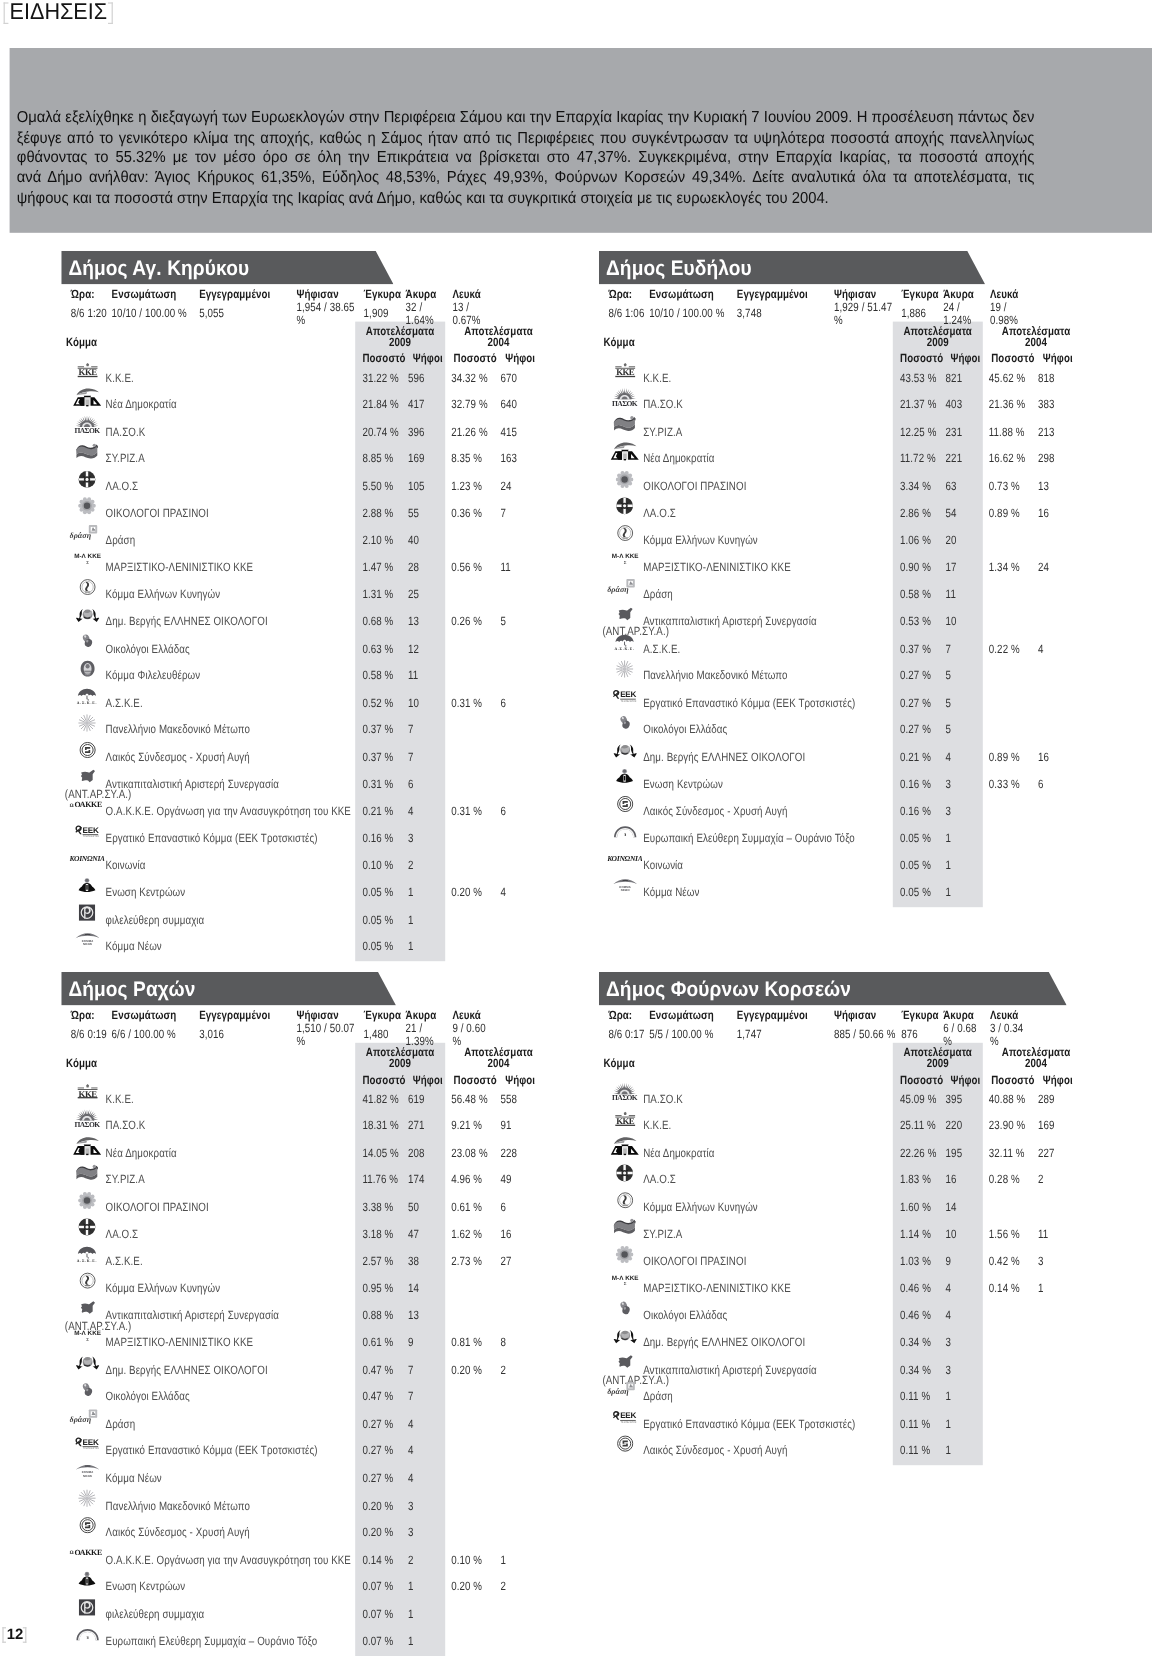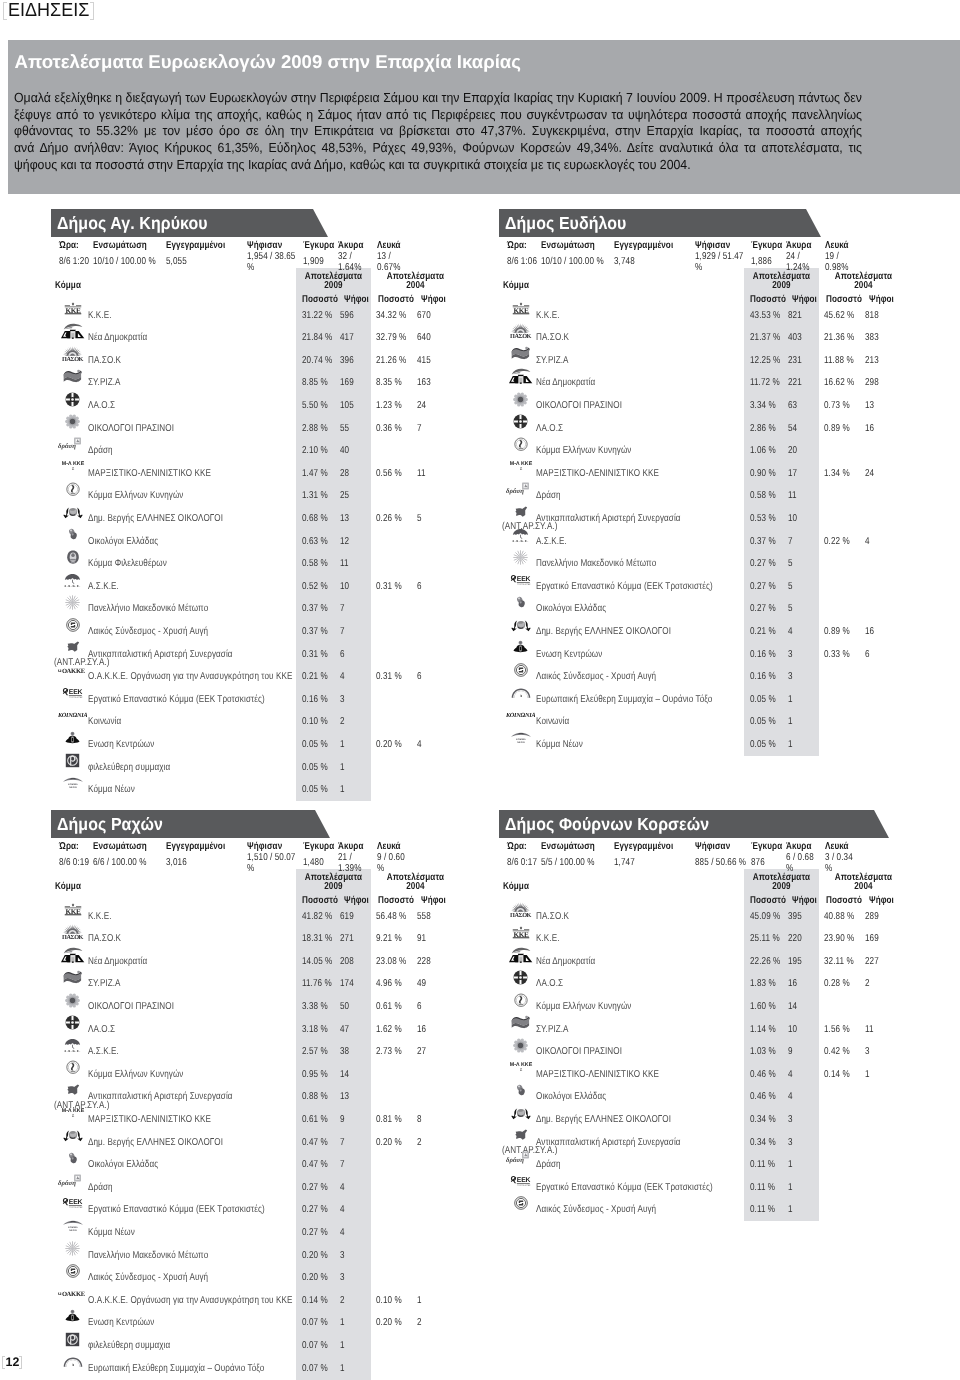--- a/index.html
+++ b/index.html
@@ -45,21 +45,20 @@
 </head>
 <body>
 
 <div class="page">
   <div class="tab">
       <span class="tab-bracket-l"></span>
       <span class="tab-bracket-r"></span>
       <span class="tab-label">ΕΙΔΗΣΕΙΣ</span>
     </div>
   <div class="intro">
-    <div class="intro-title">Αποτελέσματα Ευρωεκλογών 2009 στην Επαρχία Ικαρίας</div>
     <div class="intro-text">
         <div class="iline">Ομαλά εξελίχθηκε η διεξαγωγή των Ευρωεκλογών στην Περιφέρεια Σάμου και την Επαρχία Ικαρίας την Κυριακή 7 Ιουνίου 2009. Η προσέλευση πάντως δεν</div>
         <div class="iline">ξέφυγε από το γενικότερο κλίμα της αποχής, καθώς η Σάμος ήταν από τις Περιφέρειες που συγκέντρωσαν τα υψηλότερα ποσοστά αποχής πανελληνίως</div>
         <div class="iline">φθάνοντας το 55.32% με τον μέσο όρο σε όλη την Επικράτεια να βρίσκεται στο 47,37%. Συγκεκριμένα, στην Επαρχία Ικαρίας, τα ποσοστά αποχής</div>
         <div class="iline">ανά Δήμο ανήλθαν: Άγιος Κήρυκος 61,35%, Εύδηλος 48,53%, Ράχες 49,93%, Φούρνων Κορσεών 49,34%. Δείτε αναλυτικά όλα τα αποτελέσματα, τις</div>
         <div class="iline last">ψήφους και τα ποσοστά  στην Επαρχία της Ικαρίας ανά Δήμο, καθώς και τα συγκριτικά στοιχεία με τις ευρωεκλογές του 2004.</div>
       </div>
   </div>
   <div class="panel" style="left:51px;top:209px;width:420px;height:600px;">
     <div class="phead" style="width:277px;"></div>

